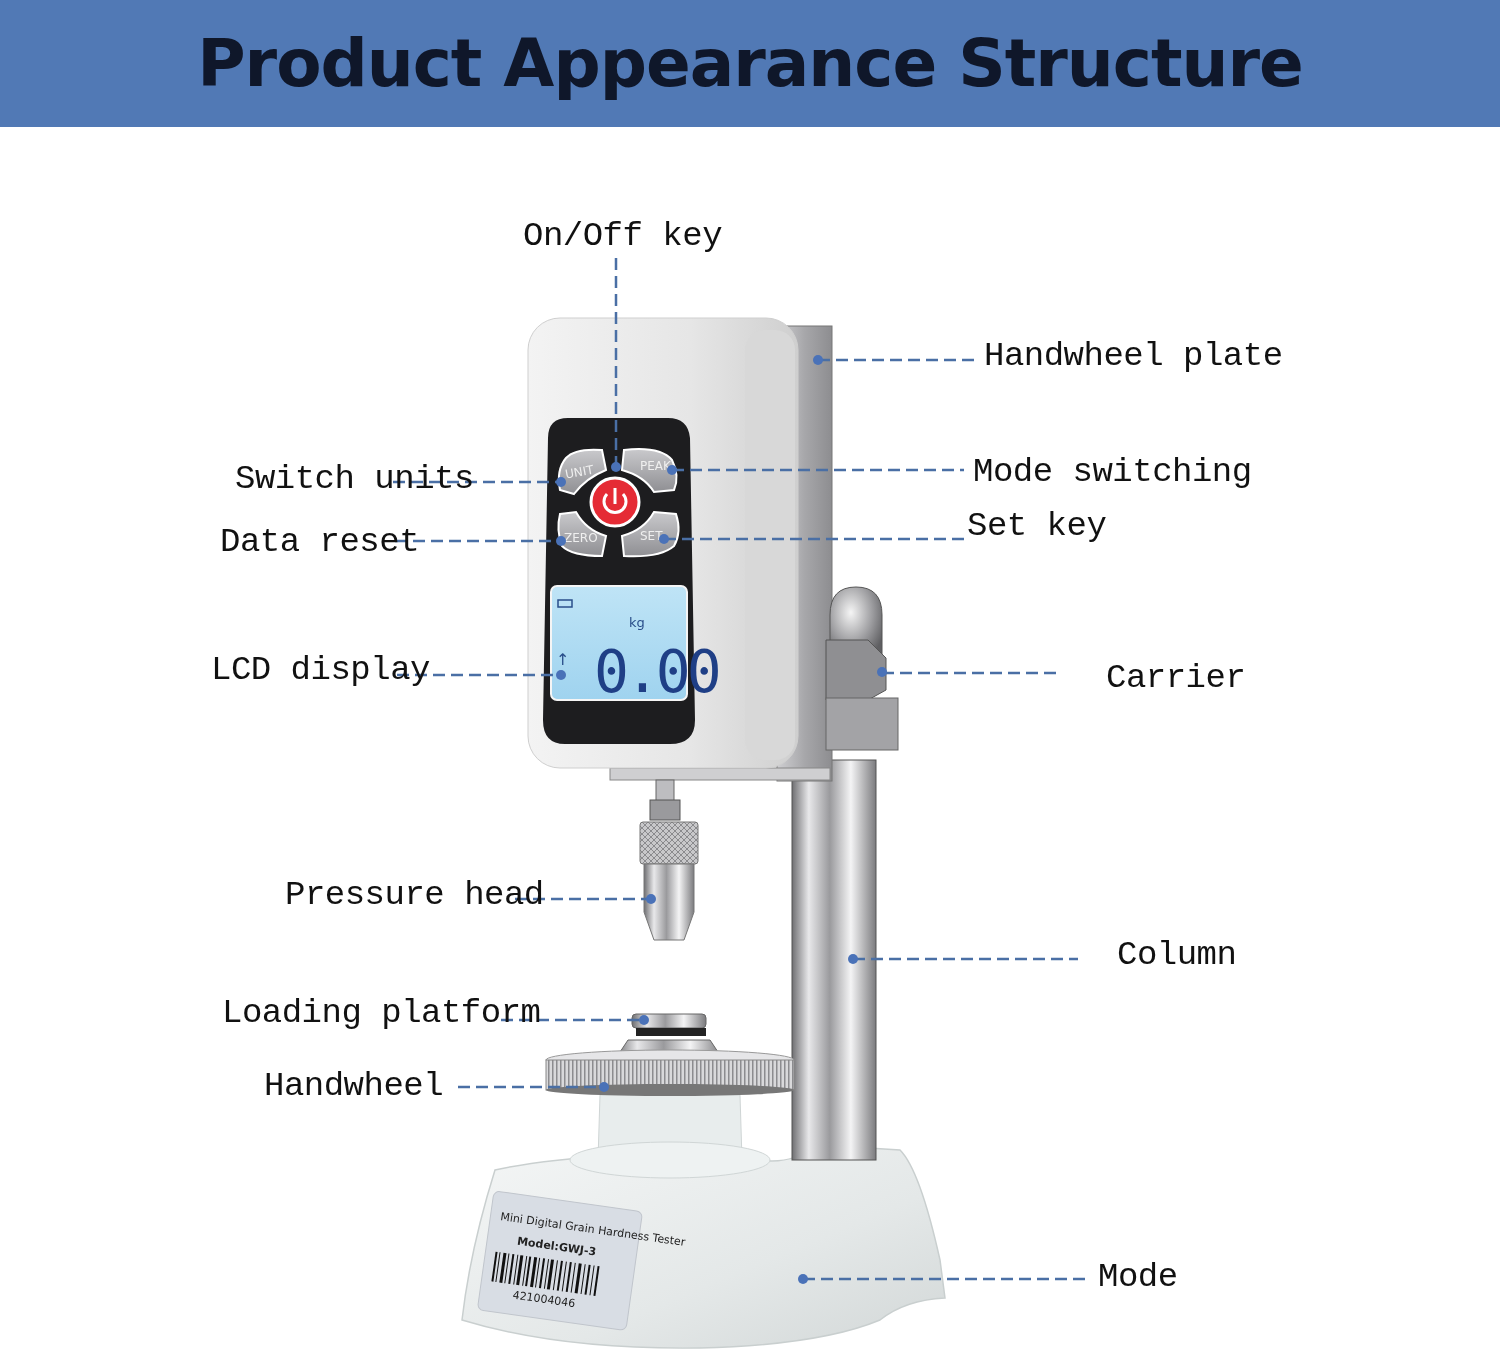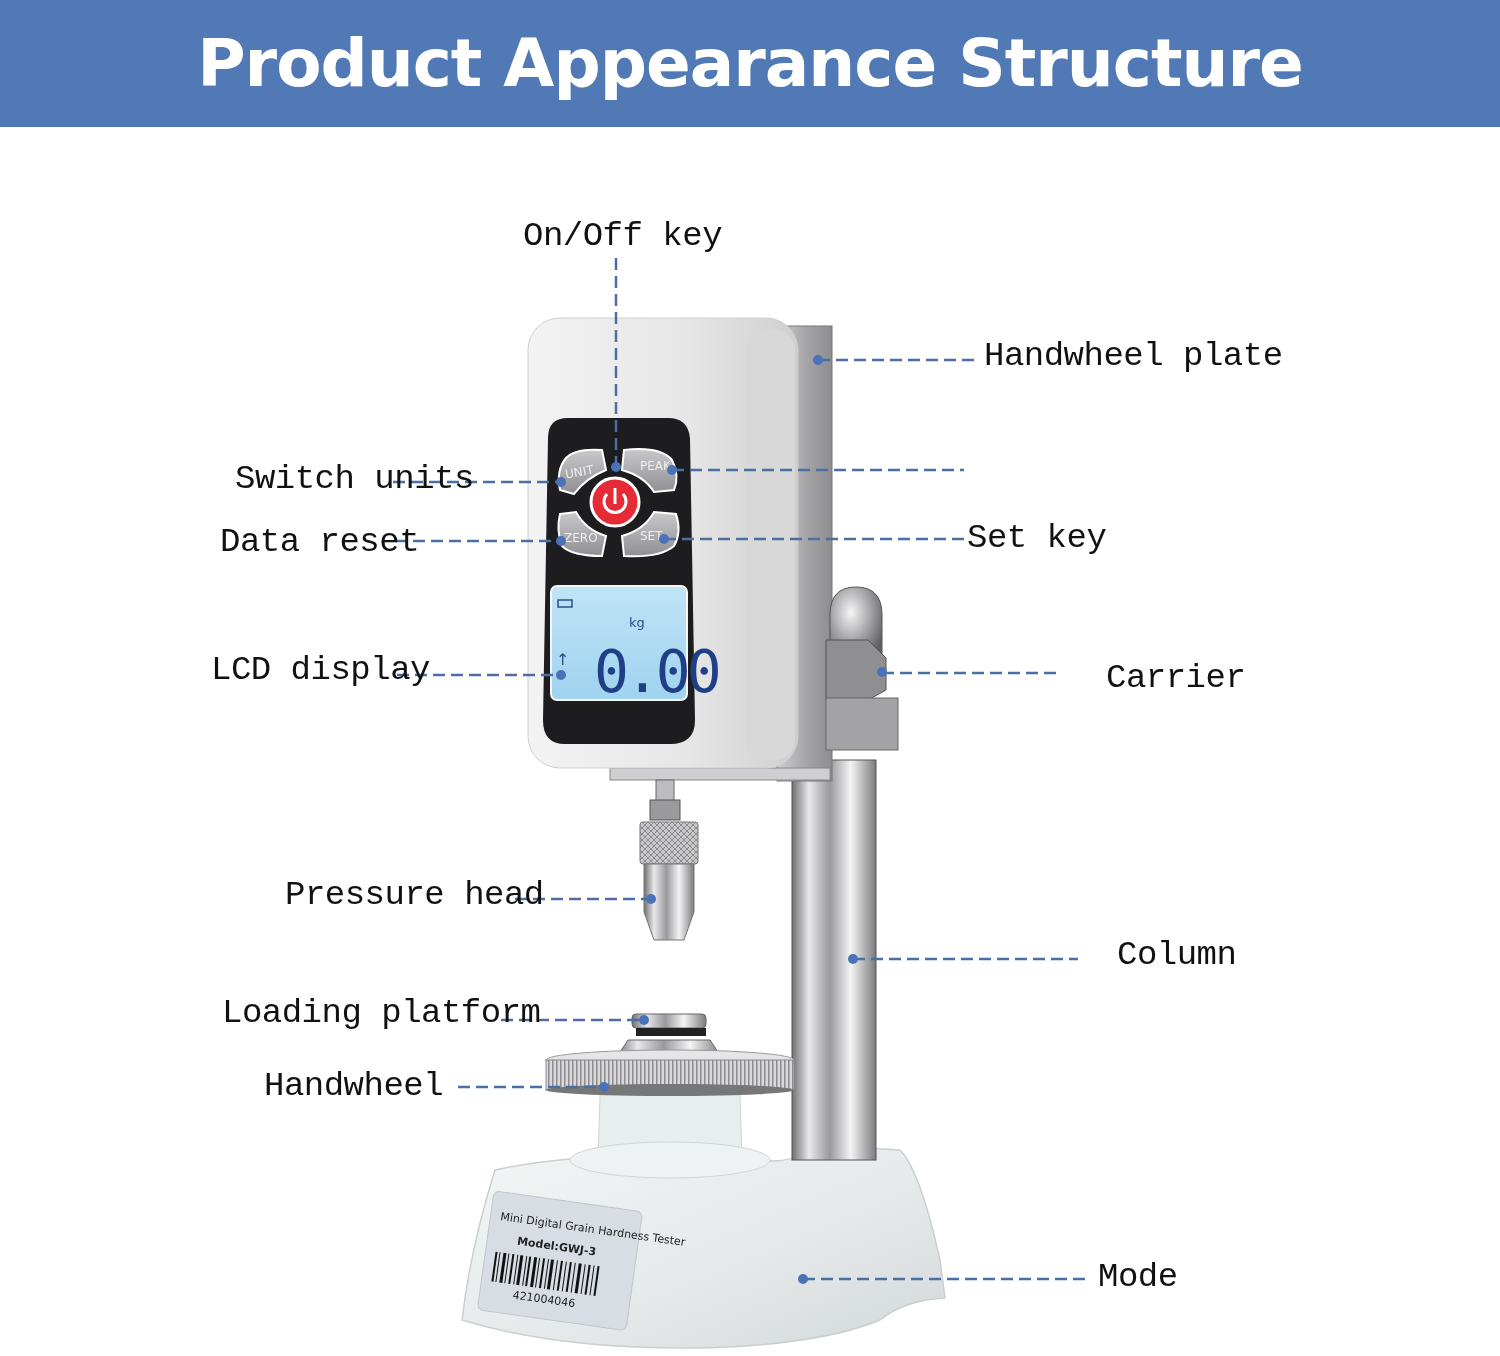--- a/index.html
+++ b/index.html
@@ -1,20 +1,20 @@
 <!DOCTYPE html>
 <html><head>
   <meta charset="utf-8">
   <style>
     html, body { margin: 0; padding: 0; background: #ffffff; }
     body { width: 1500px; height: 1356px; position: relative; overflow: hidden;
            font-family: "Liberation Sans", "DejaVu Sans", sans-serif; }
     .banner { position: absolute; left: 0; top: 0; width: 1500px; height: 127px;
               background: #5179b5; display: flex; align-items: center; justify-content: center; }
-    .banner h1 { margin: 0; color: #ffffff; font-family: "DejaVu Sans", sans-serif; font-weight: bold;
+    .banner h1 { margin: 0; color: #0f172a; font-family: "DejaVu Sans", sans-serif; font-weight: bold;
                  font-size: 66px; letter-spacing: -1px; }
     .stage { position: absolute; left: 0; top: 127px; width: 1500px; height: 1229px; }
     svg.device { position: absolute; left: 0; top: 0; }
     .label { position: absolute; font-family: Liberation Mono, monospace; font-size: 34px; color: #111111;
              white-space: nowrap; line-height: 1; letter-spacing: -0.5px; }
   </style>
 </head>
 <body>
 
 <div class="banner">
@@ -206,22 +206,23 @@
       <circle cx="853" cy="959" r="5"></circle>
       <circle cx="644" cy="1020" r="5"></circle>
       <circle cx="604" cy="1087" r="5"></circle>
       <circle cx="803" cy="1279" r="5"></circle>
     </g>
   </svg>
 
   <div class="label" style="left:523px; top:92px;">On/Off key</div>
   <div class="label" style="left:984px; top:212px;">Handwheel plate</div>
   <div class="label" style="left:195px; top:335px;margin-left:40px;">Switch units</div>
+  <div class="label" style="left:973px; top:328px;">Mode switching</div>
   <div class="label" style="left:220px; top:398px;">Data reset</div>
-  <div class="label" style="left:967px; top:394px;">Set key</div>
+  <div class="label" style="left:967px; top:382px;">Set key</div>
   <div class="label" style="left:211px; top:526px;">LCD display</div>
   <div class="label" style="left:1058px; top:534px;margin-left:48px;">Carrier</div>
   <div class="label" style="left:285px; top:751px;">Pressure head</div>
   <div class="label" style="left:1081px; top:811px;margin-left:36px;">Column</div>
   <div class="label" style="left:222px; top:869px;">Loading platform</div>
   <div class="label" style="left:264px; top:942px;">Handwheel</div>
   <div class="label" style="left:1098px; top:1133px;">Mode</div>
 </div>
 
 </body></html>

